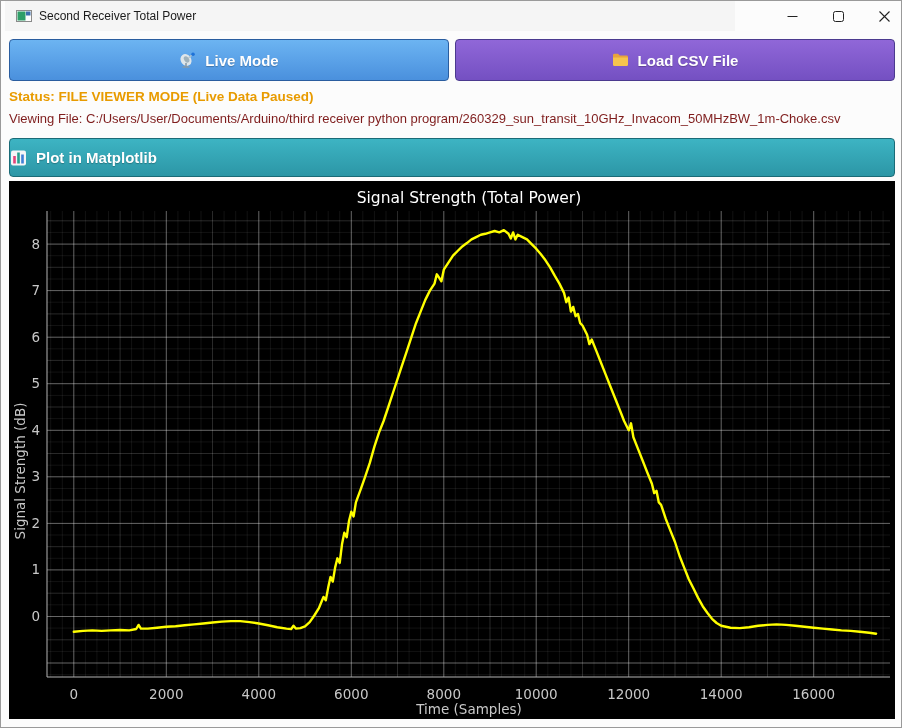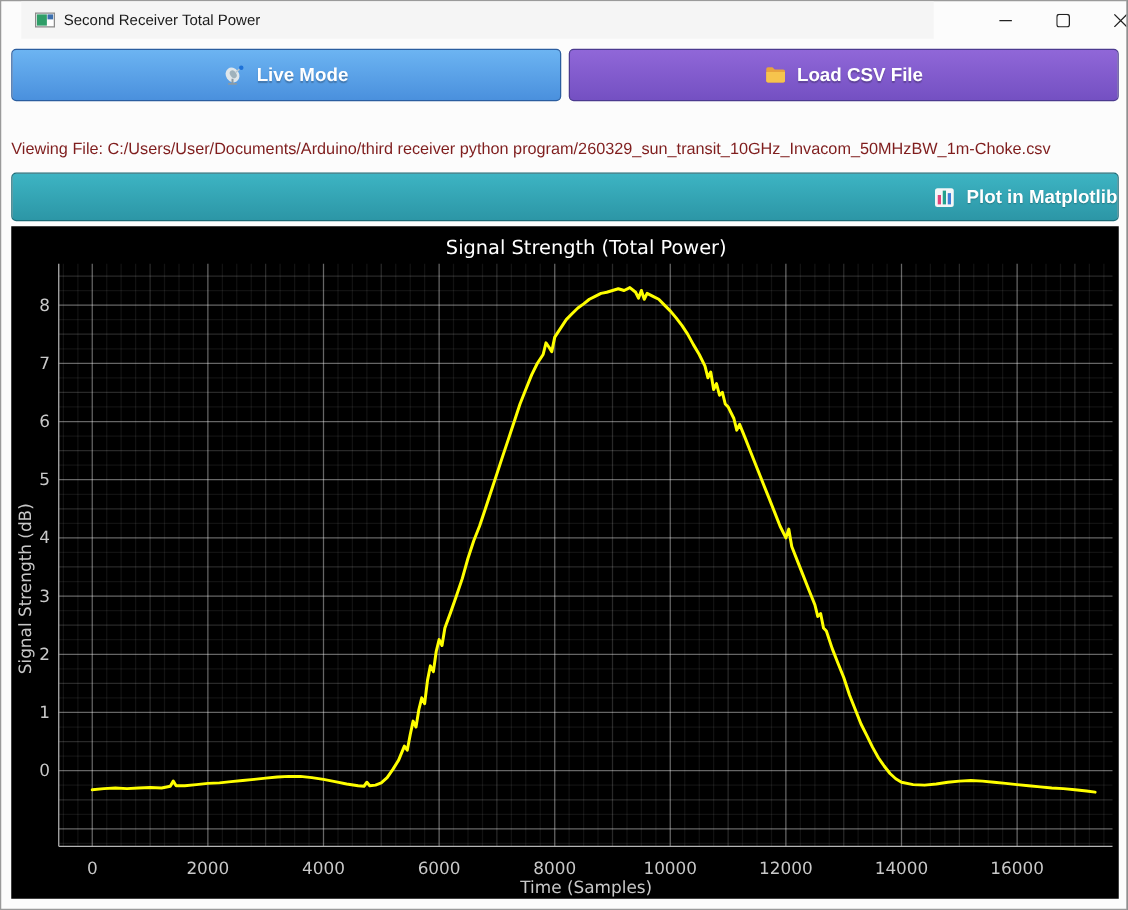--- a/index.html
+++ b/index.html
@@ -2,40 +2,40 @@
 <html><head>
 <meta charset="utf-8">
 <style>
   * { margin:0; padding:0; box-sizing:border-box; }
   html,body { font-family:"Liberation Sans", sans-serif; background:#888; }
   #window {
     position:relative; width:902px; height:728px; background:#fcfcfc;
     border:1px solid #9a9a9a; overflow:hidden;
   }
   
-  #titlebar { position:absolute; left:16px; top:0; width:730px; height:30px; background:#f5f5f5; }
+  #titlebar { position:absolute; left:4px; top:0; width:730px; height:30px; background:#f5f5f5; }
   #app-icon { position:absolute; left:11px; top:7px; width:16px; height:16px; }
   #title-text { position:absolute; left:34px; top:0; height:30px; line-height:30px;
     font-size:12px; color:#1b1b1b; }
   .winctl { position:absolute; top:0; width:46px; height:30px; display:flex;
     align-items:center; justify-content:center; background:transparent; border:none; cursor:default; }
   #btn-min { left:764px; } #btn-max { left:810px; } #btn-close { left:856px; }
   .winctl svg { display:block; }
   
   .bigbtn { position:absolute; height:42px; border-radius:4px; display:flex;
     align-items:center; justify-content:center; gap:9px; color:#fff;
     font-weight:bold; font-size:15px; text-shadow:0 1px 1px rgba(0,0,0,.25); cursor:pointer; }
   #live-btn { left:8px; top:38px; width:440px;
     background:linear-gradient(#6cb4f2,#4a90dd); border:1px solid #2a5d9f; }
   #csv-btn { left:454px; top:38px; width:440px;
     background:linear-gradient(#9067d8,#7450c2); border:1px solid #4b3a8f; }
   #plot-btn { left:8px; top:137px; width:886px; height:39px;
     background:linear-gradient(#3db4c3,#2c96a6); border:1px solid #1a6b77;
     position:absolute; border-radius:4px; display:flex; align-items:center;
-    justify-content:flex-end; gap:9px; color:#fff; font-weight:bold; font-size:15px;
+    justify-content:flex-start; gap:9px; color:#fff; font-weight:bold; font-size:15px;
     text-shadow:0 1px 1px rgba(0,0,0,.25); cursor:pointer; }
   .btn-icon { display:inline-flex; width:17px; height:16px; }
   
   #status-line { position:absolute; left:8px; top:88px; font-size:13.5px;
     font-weight:bold; color:#e89b00; }
   #file-line { position:absolute; left:8px; top:110px; font-size:13px; color:#7f1d1d; }
   
   #chart-panel { position:absolute; left:8px; top:180px; width:886px; height:538px; background:#000; }
   #chart-svg text { font-family:"DejaVu Sans","Liberation Sans",sans-serif; }
 </style>
@@ -85,20 +85,21 @@
         <ellipse cx="7.6" cy="7.4" rx="2.4" ry="3.4" fill="#9fb2bc" transform="rotate(-35 7.6 7.4)"></ellipse>
         <line x1="7" y1="11" x2="7" y2="15" stroke="#8a9aa4" stroke-width="1.6"></line>
         <line x1="3.5" y1="15" x2="10.5" y2="15" stroke="#8a9aa4" stroke-width="1.4"></line>
         <line x1="9.5" y1="6" x2="13.5" y2="2.5" stroke="#b9c6cd" stroke-width="1.2"></line>
         <circle cx="14" cy="2.2" r="1.8" fill="#1e72d8"></circle>
       </svg>
     </span>
     <span>Live Mode</span>
   </div>
 
+  <div id="status-line">Status: FILE VIEWER MODE (Live Data Paused)</div>
   <div id="file-line">Viewing File: C:/Users/User/Documents/Arduino/third receiver python program/260329_sun_transit_10GHz_Invacom_50MHzBW_1m-Choke.csv</div>
 
   <div id="plot-btn">
     <span class="btn-icon">
       <svg viewBox="0 0 17 16" width="17" height="16">
         <rect x="1" y="0.5" width="15" height="15" rx="2" fill="#f4f6f7"></rect>
         <rect x="3.2" y="6" width="2.6" height="7.5" fill="#e2447a"></rect>
         <rect x="7.2" y="2.5" width="2.6" height="11" fill="#23a08e"></rect>
         <rect x="11.2" y="4.5" width="2.6" height="9" fill="#3f7fd6"></rect>
       </svg>

